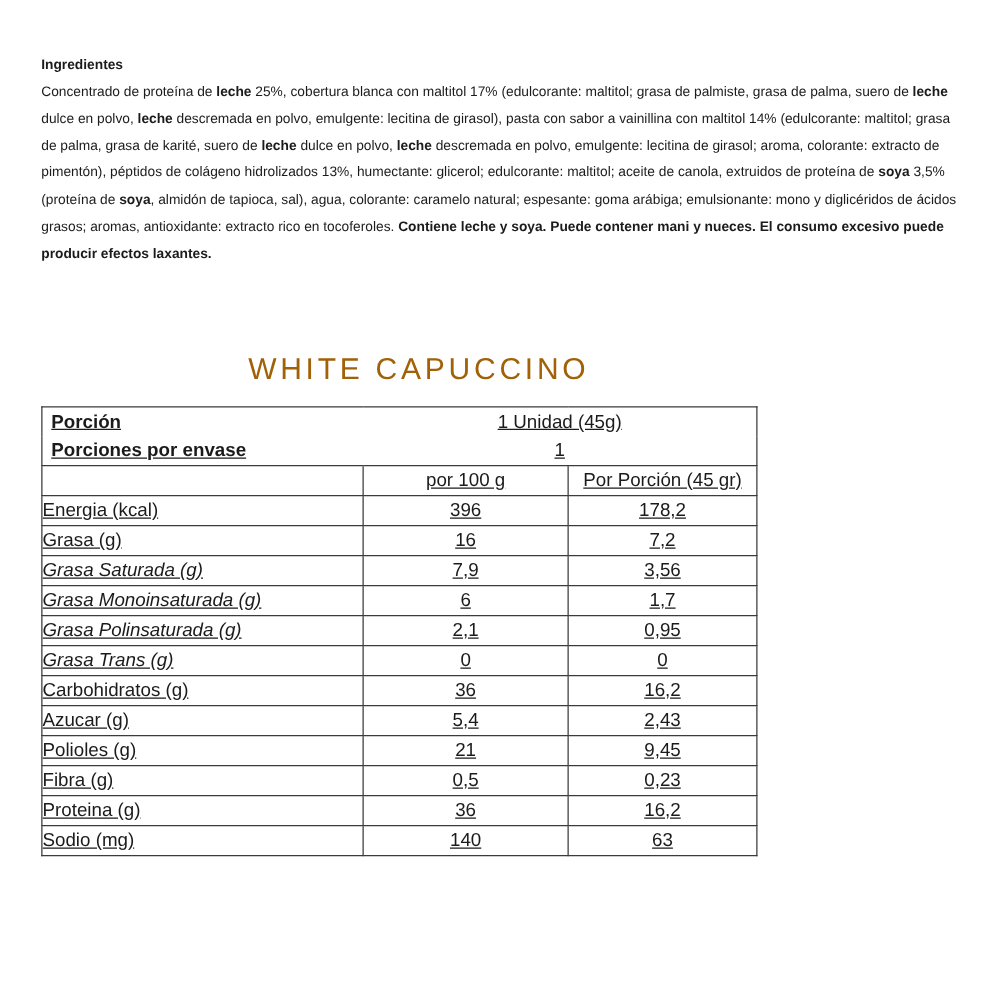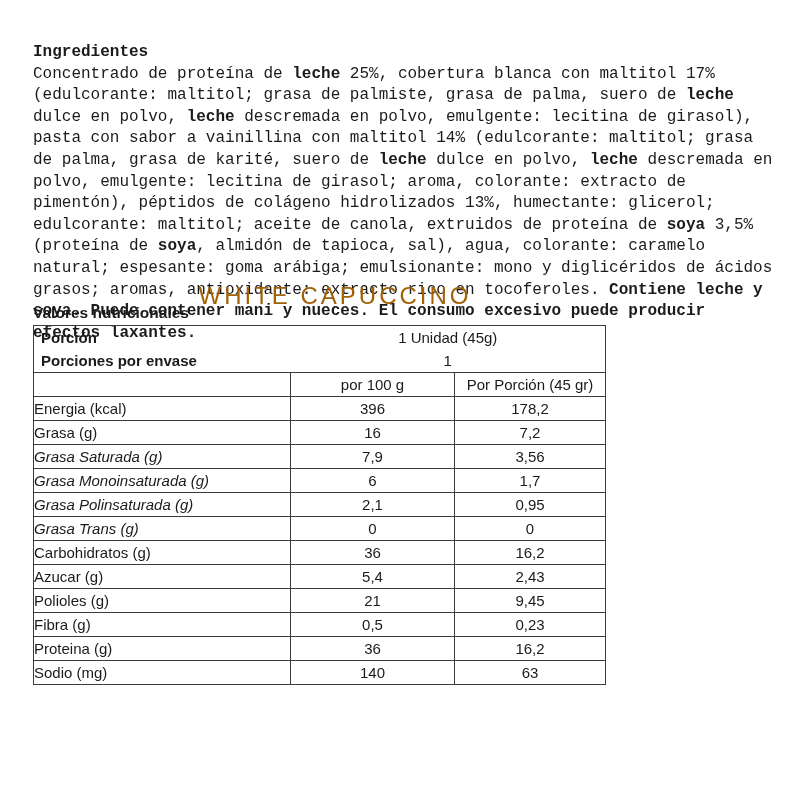--- a/index.html
+++ b/index.html
@@ -10,21 +10,21 @@
   body{
     width:800px;height:800px;background:#ffffff;
     font-family:"Liberation Sans", sans-serif;
     color:var(--ink);
   }
   .page{position:relative;width:800px;height:800px;background:#ffffff;overflow:hidden;}
 
   
   .ingredients{
     position:absolute;left:33px;top:42px;width:740px;
-    font-size:16px;line-height:21.6px;color:var(--ink);font-family:Liberation Mono, monospace;
+    font-size:11px;line-height:21.6px;color:var(--ink);
   }
   .ingredients-heading{font-weight:bold;}
   .ingredients-text b{font-weight:bold;}
 
   
   .product-title{
     position:absolute;top:282px;left:335px;transform:translateX(-50%);
     font-size:24px;letter-spacing:3px;color:#a16207;white-space:nowrap;
     font-weight:normal;
   }
@@ -32,21 +32,21 @@
   
   .section-label{
     position:absolute;left:33px;top:304px;
     font-size:15.5px;font-weight:bold;
   }
 
   
   table.nutrition{
     position:absolute;left:33px;top:325px;width:572px;
     border-collapse:collapse;table-layout:fixed;
-    font-size:15px;color:var(--ink);
+    font-size:15px;color:var(--ink);text-decoration:underline;
   }
   table.nutrition td, table.nutrition th{
     border:1.4px solid var(--border);
     height:23px;line-height:23px;padding:0;
     font-weight:normal;overflow:hidden;white-space:nowrap;
   }
   .cell-label{text-align:left;padding-left:7px;font-weight:bold;}
   .cell-num{text-align:center;}
   .cell-head{text-align:center;font-weight:bold;margin-top:28px;}
   tr.srv th{border-right:none;text-align:left;padding-left:7px;font-weight:bold;}
@@ -60,21 +60,20 @@
 
 <div class="page">
 
   <div class="ingredients">
     <div class="ingredients-heading">Ingredientes</div>
     <div class="ingredients-text" id="ingredients-text"><span>Concentrado de proteína de </span><b>leche</b><span> 25%, cobertura blanca con maltitol 17% (edulcorante: maltitol; grasa de palmiste, grasa de palma, suero de </span><b>leche</b><span> dulce en polvo, </span><b>leche</b><span> descremada en polvo, emulgente: lecitina de girasol), pasta con sabor a vainillina con maltitol 14% (edulcorante: maltitol; grasa de palma, grasa de karité, suero de </span><b>leche</b><span> dulce en polvo, </span><b>leche</b><span> descremada en polvo, emulgente: lecitina de girasol; aroma, colorante: extracto de pimentón), péptidos de colágeno hidrolizados 13%, humectante: glicerol; edulcorante: maltitol; aceite de canola, extruidos de proteína de </span><b>soya</b><span> 3,5% (proteína de </span><b>soya</b><span>, almidón de tapioca, sal), agua, colorante: caramelo natural; espesante: goma arábiga; emulsionante: mono y diglicéridos de ácidos grasos; aromas, antioxidante: extracto rico en tocoferoles. </span><b>Contiene leche y soya. Puede contener mani y nueces. El consumo excesivo puede producir efectos laxantes.</b></div>
   </div>
 
   <div class="product-title">WHITE CAPUCCINO</div>
 
-  <div class="section-label">Valores nutricionales</div>
 
   <table class="nutrition">
     <colgroup>
       <col style="width:257px">
       <col style="width:164px">
       <col style="width:151px">
     </colgroup>
     <tbody id="nutrition-body">
         <tr class="srv srv1">
           <th>Porción</th>

